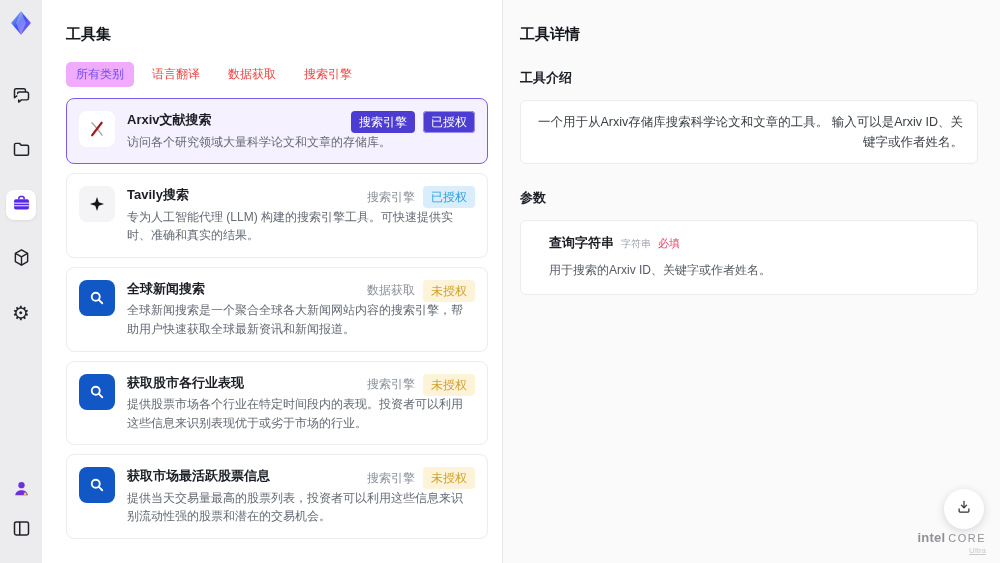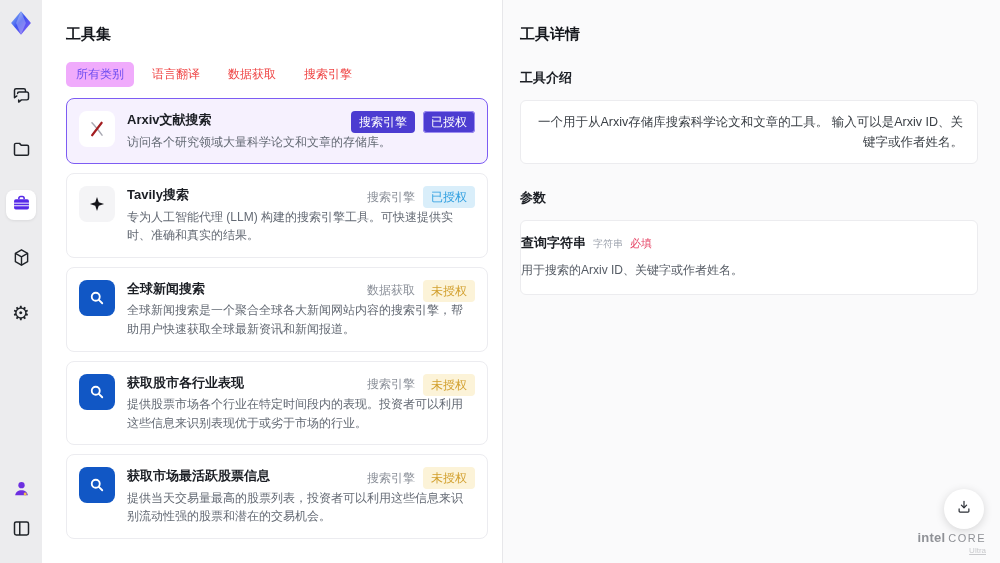--- a/index.html
+++ b/index.html
@@ -46,21 +46,21 @@
   .scroll-arrow { position:absolute; left:479px; top:531px; width:0; height:0; border-left:4px solid transparent; border-right:4px solid transparent; border-top:6px solid #3c3f44; cursor:pointer; }
 
   .divider { position:absolute; left:502px; top:0; width:1px; height:100%; background:#e7e7ea; }
 
   
   .details { position:absolute; left:503px; top:0; right:0; height:100%; background:#fafafb; padding:16px 22px 0 17px; }
   .details-title { font-size:15px; font-weight:700; color:#15181d; margin-top:9px; }
   .section-head { font-size:13px; font-weight:700; color:#1b1e24; margin-top:25px; }
   .box { background:#fff; border:1px solid #ececef; border-radius:6px; margin-top:13px; }
   .intro-box { padding:11px 14px; font-size:12.5px; color:#3a3f45; line-height:1.6;text-align:right; }
-  .param-box { padding:13px 0 15px; }
+  .param-box { padding:13px 28px 15px; }
   .param-head { display:flex; align-items:baseline; gap:7px; }
   .param-name { font-size:13px; font-weight:700; color:#1b1e24; }
   .param-type { font-size:10px; color:#9aa0ab; }
   .param-req  { font-size:11px; color:#e64566; }
   .param-desc { margin-top:9px; font-size:12px; color:#565c65; line-height:1.5; }
 
   
   .fab { position:absolute; right:16px; bottom:34px; width:40px; height:40px; border-radius:50%; background:#fff; box-shadow:0 2px 10px rgba(0,0,0,.15); display:flex; align-items:center; justify-content:center; cursor:pointer; z-index:6; }
   .brand { position:absolute; right:14px; bottom:8px; text-align:right; z-index:6; }
   .brand-main { font-size:13px; color:#8f9196; }

